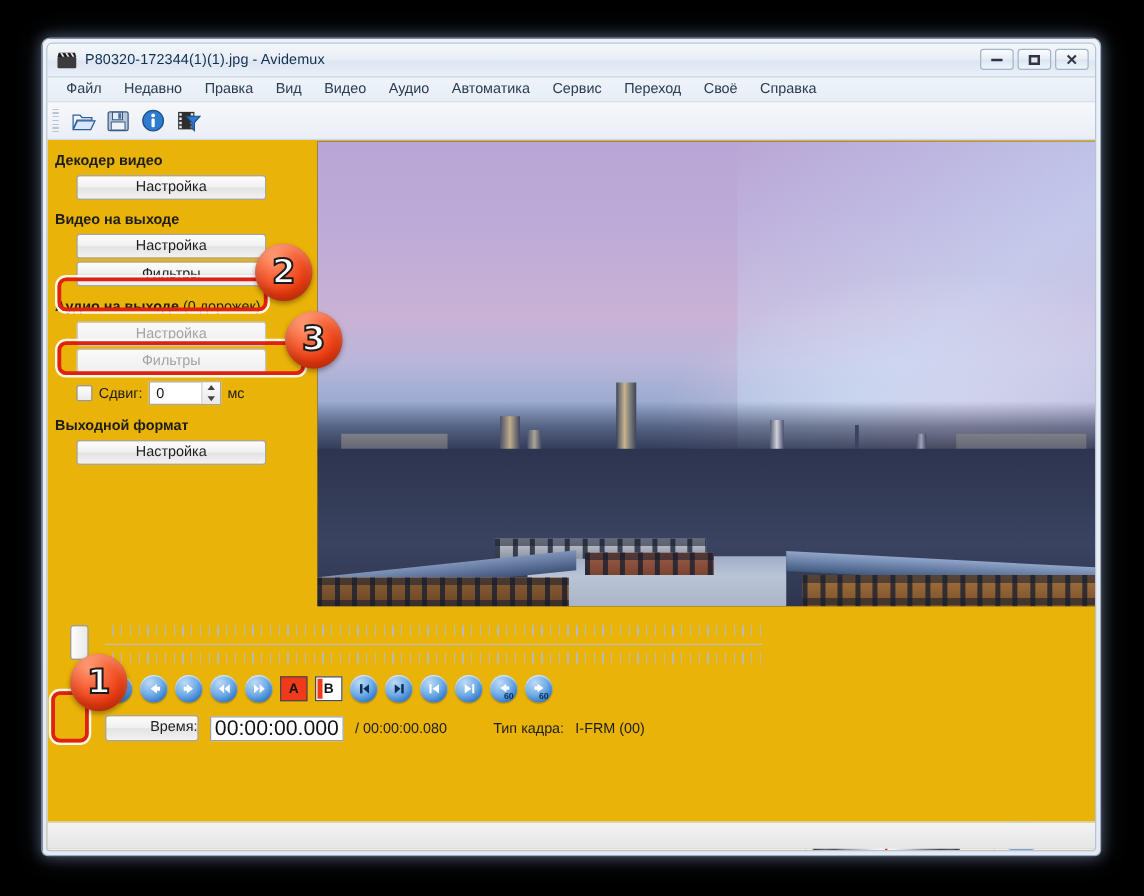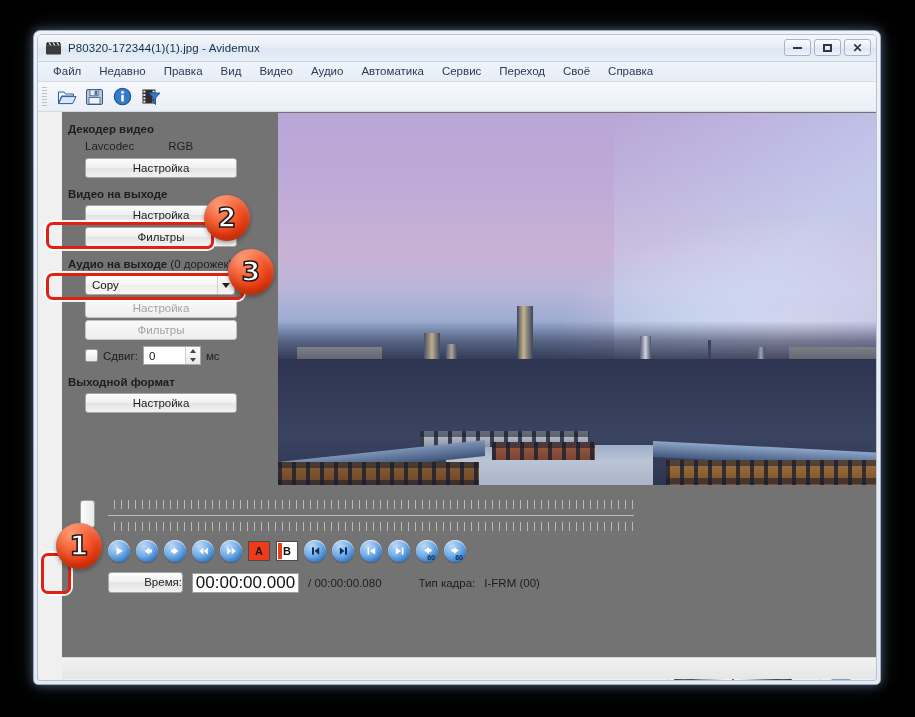--- a/index.html
+++ b/index.html
@@ -105,22 +105,21 @@
   }
   .tb-btn {
     width: 25px; height: 24px;
     display: flex; align-items: center; justify-content: center;
     border: 1px solid transparent; border-radius: 3px;
   }
   
   #body {
     position: relative;
     height: calc(100% - 78px);
-    background: #737373;
-    margin-left: 24px;
+    background: #eab308;
   }
   
   #left {
     position: absolute;
     left: 0; top: 0;
     width: 212px; height: 420px;
     padding: 7px 0 0 5px;
   }
   .group-title {
     font-size: 11.5px;
@@ -498,38 +497,28 @@
             <polygon points="8,5 19,5 14.5,10 14.5,16.5 12.5,14.5 12.5,10" fill="#2f7ccf" stroke="#1d4f8c" stroke-width=".9"></polygon>
           </svg>
         </div>
       </div>
 
       <div id="body">
 
         <div id="left">
 
           <div class="group-title">Декодер видео</div>
-          <div class="codec-row">
-            <span>Lavcodec</span>
-            <span>RGB</span>
-          </div>
           <div class="btn">Настройка</div>
 
           <div class="group-title" style="margin-top:10px;">Видео на выходе</div>
           <div class="btn">Настройка</div>
           <div class="btn">Фильтры</div>
 
           <div class="group-title" style="margin-top:11px;">
             <span>Аудио на выходе</span><span class="sub"> (0 дорожек)</span>
-          </div>
-          <div class="combo">
-            <span class="cval">Copy</span>
-            <span class="carrow">
-                <i class="tri-down"></i>
-              </span>
           </div>
           <div class="btn disabled">Настройка</div>
           <div class="btn disabled">Фильтры</div>
           <div class="shift-row">
             <span class="chk"></span>
             <span>Сдвиг:</span>
             <span class="spin">
               <span class="sv">0</span>
               <span class="sbtns">
                 <div>

